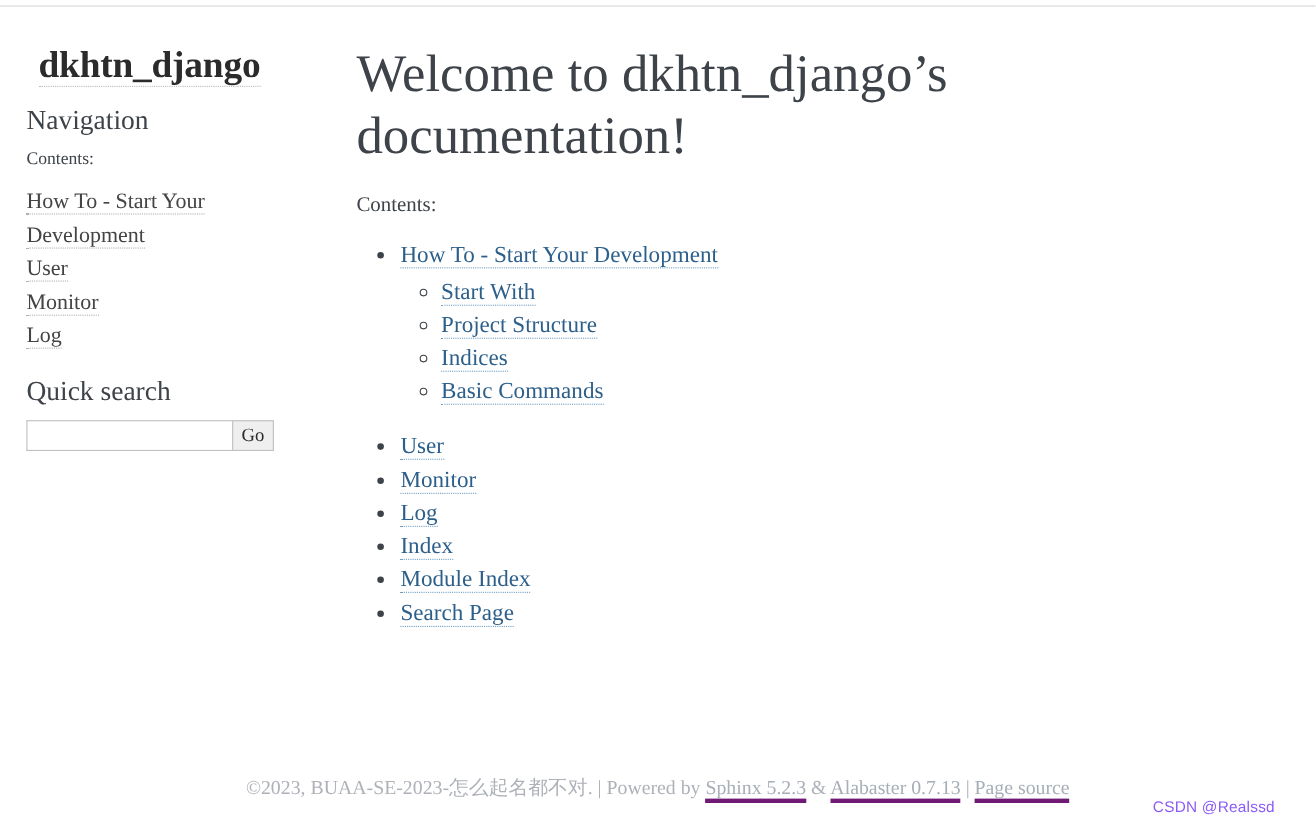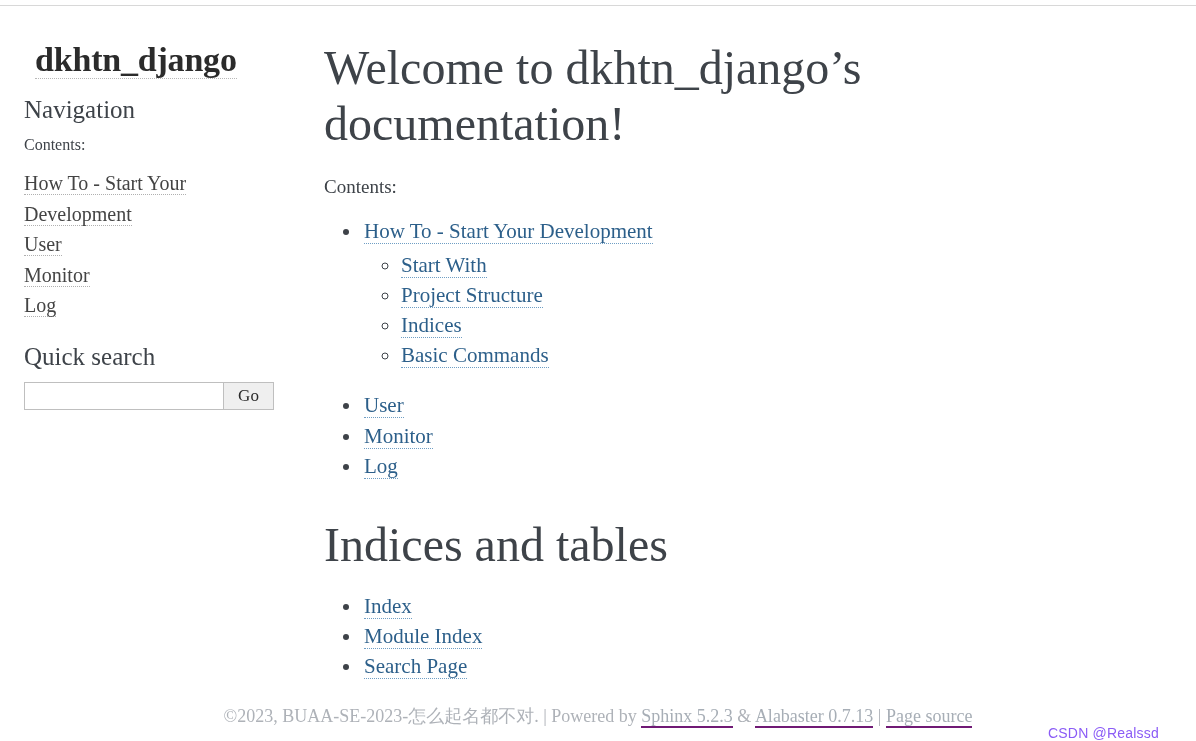--- a/index.html
+++ b/index.html
@@ -88,21 +88,21 @@
     color: #444444;
     text-decoration: none;
     border-bottom: 1px dotted #b0b0b0;
   }
 
   .search-wrap {
     margin-top: 22px;
   }
   .search-form {
     display: flex;
-    width: 250px;
+    width: 225px;
     height: 28px;
     align-items: flex-start;
   }
   .search-input {
     flex: 1 1 auto;
     height: 28px;
     border: 1px solid #bfbfbf;
     border-right: none;
     background: #ffffff;
     font-family: "Liberation Sans", sans-serif;
@@ -200,21 +200,21 @@
     width: 1196px;
     text-align: center;
     font-size: 18px;
     color: #aeb2b8;
     font-family: "Liberation Serif", "DejaVu Serif", serif;
     line-height: 1.2;
   }
   .footer a {
     color: #a7aeb6;
     text-decoration: none;
-    border-bottom: 2px solid #701a75;
+    border-bottom: 4px solid #701a75;
   }
 
   .watermark {
     position: absolute;
     left: 1048px;
     top: 719px;
     font-family: "Liberation Sans", "DejaVu Sans", sans-serif;
     font-size: 14px;
     color: #8b5cf6;
     letter-spacing: 0.2px;
@@ -291,21 +291,20 @@
         <a href="#">User</a>
       </li>
       <li>
         <a href="#">Monitor</a>
       </li>
       <li>
         <a href="#">Log</a>
       </li>
     </ul>
 
-    <h1 class="h1-second">Indices and tables</h1>
 
     <ul class="simple">
       <li>
         <a href="#">Index</a>
       </li>
       <li>
         <a href="#">Module Index</a>
       </li>
       <li>
         <a href="#">Search Page</a>

